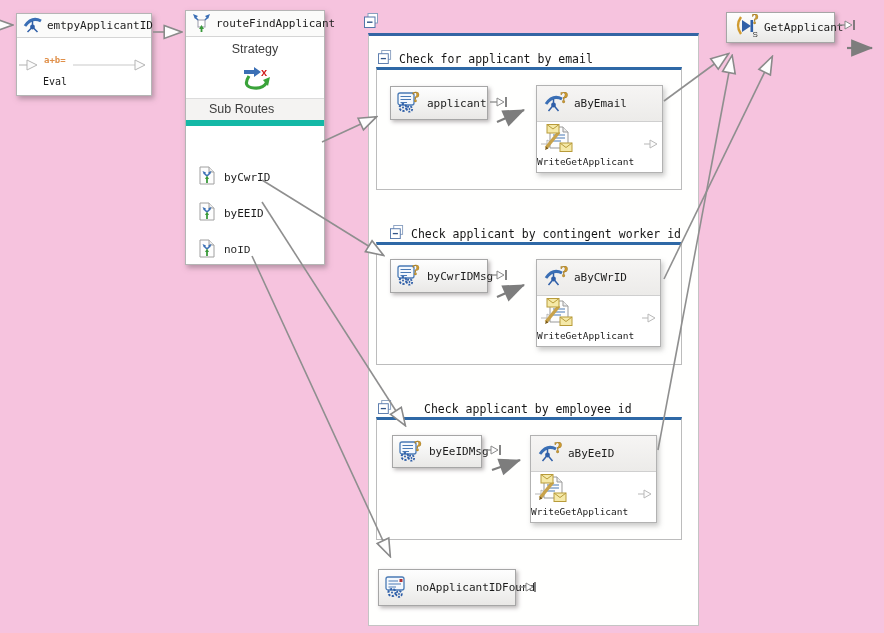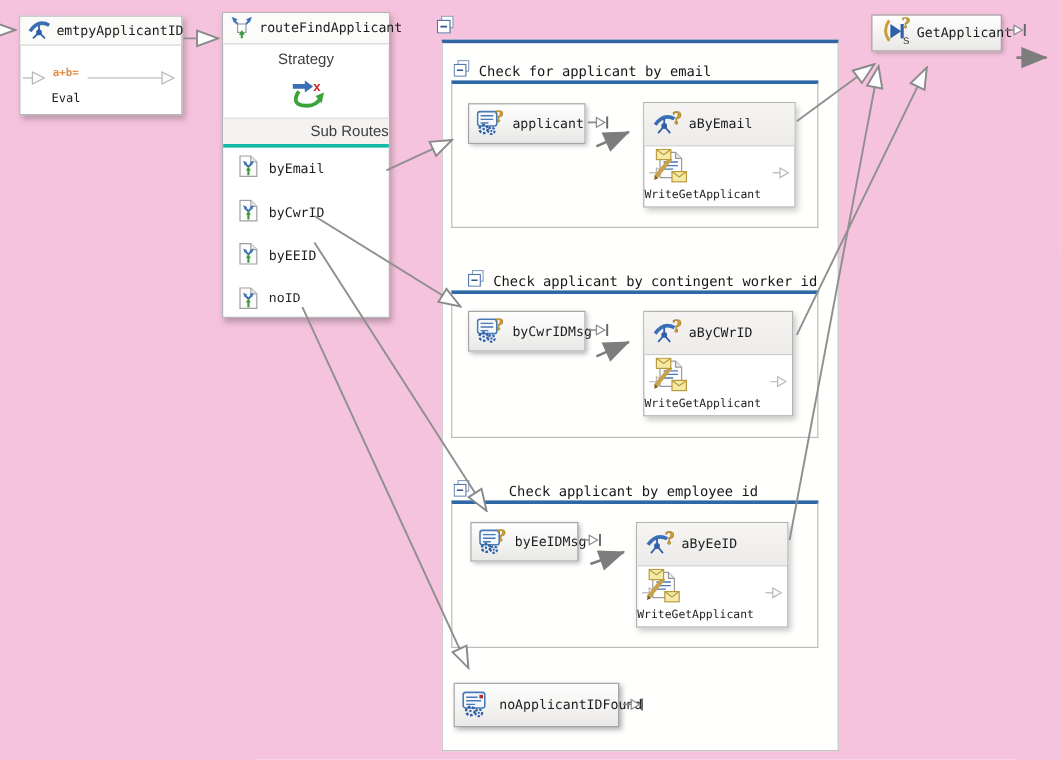--- a/index.html
+++ b/index.html
@@ -36,22 +36,22 @@
         background:#fffffe;border:1px solid #c4c4c4;border-top:3px solid #3465a4;z-index:1;}
   .section-label{position:absolute;display:flex;align-items:center;gap:7px;
         font-size:11.5px;color:#161616;z-index:2;}
   .section-box{position:absolute;width:306px;height:123px;background:#fffffe;
         border:1px solid #bcbcbc;border-top:3px solid #2e68a6;box-sizing:border-box;z-index:2;}
 
   
   .router-strategy-label{position:absolute;left:0;right:0;top:31px;text-align:center;
         font-size:12.5px;color:#3d3d3d;}
   .router-subroutes-label{position:absolute;left:0;right:0;top:87px;height:21px;line-height:21px;
-        text-align:right;font-size:12.5px;color:#3d3d3d;background:#f4f3f2;
-        border-top:1px solid #dcdcdc;border-bottom:3px solid #14b8a6;padding-left:23px;}
+        text-align:left;font-size:12.5px;color:#3d3d3d;background:#f4f3f2;
+        border-top:1px solid #dcdcdc;border-bottom:6px solid #14b8a6;padding-left:23px;}
   .subroute{position:absolute;left:0;width:100%;height:34px;display:flex;align-items:center;
         gap:9px;padding-left:13px;box-sizing:border-box;font-size:11px;color:#1c1c1c;}
 
   .term{position:absolute;z-index:4;}
   .overlay{position:absolute;left:0;top:0;z-index:6;pointer-events:none;}
   .cicon{position:absolute;z-index:3;}
 </style>
 </head>
 <body>
 
@@ -101,34 +101,20 @@
     <div class="cicon" style="left:55px;top:52px;">
       <svg width="30" height="28" viewBox="0 0 30 28">
         <polygon points="3,7 13,7 13,4 20,9 13,14 13,11 3,11" fill="#3b6fb5"></polygon>
         <text x="20" y="13" font-size="11" font-weight="bold" fill="#d02020" font-family="Liberation Sans, sans-serif">x</text>
         <path d="M8,13 Q1,24 13,25 Q22,26 26,19" stroke="#3aa33a" stroke-width="3.2" fill="none"></path>
         <polygon points="29,14 22,17 27,23" fill="#3aa33a"></polygon>
       </svg>
     </div>
     <div class="router-subroutes-label sans">Sub Routes</div>
 
-    <div class="subroute" style="top:112px;">
-      <span>
-        <svg width="16" height="19" viewBox="0 0 16 19">
-          <path d="M1,1 L10,1 L15,6 L15,18 L1,18 Z" fill="#fdfdfd" stroke="#a0a0a0"></path>
-          <path d="M10,1 L10,6 L15,6" fill="#ececec" stroke="#a0a0a0"></path>
-          <path d="M8,10 L5,7 M8,10 L11,7" stroke="#3b6fb5" stroke-width="1.6"></path>
-          <path d="M3.5,5 L7,6.5 L5,8.5 Z" fill="#3b6fb5"></path>
-            <path d="M12.5,5 L9,6.5 L11,8.5 Z" fill="#3b6fb5"></path>
-          <path d="M8,17 L8,12" stroke="#3a9a3a" stroke-width="1.8"></path>
-          <path d="M8,9.5 L6,13 L10,13 Z" fill="#3a9a3a"></path>
-        </svg>
-      </span>
-      <span class="lbl">byEmail</span>
-    </div>
     <div class="subroute" style="top:149px;text-align:right;">
       <span>
         <svg width="16" height="19" viewBox="0 0 16 19">
           <path d="M1,1 L10,1 L15,6 L15,18 L1,18 Z" fill="#fdfdfd" stroke="#a0a0a0"></path>
           <path d="M10,1 L10,6 L15,6" fill="#ececec" stroke="#a0a0a0"></path>
           <path d="M8,10 L5,7 M8,10 L11,7" stroke="#3b6fb5" stroke-width="1.6"></path>
           <path d="M3.5,5 L7,6.5 L5,8.5 Z" fill="#3b6fb5"></path>
             <path d="M12.5,5 L9,6.5 L11,8.5 Z" fill="#3b6fb5"></path>
           <path d="M8,17 L8,12" stroke="#3a9a3a" stroke-width="1.8"></path>
           <path d="M8,9.5 L6,13 L10,13 Z" fill="#3a9a3a"></path>

